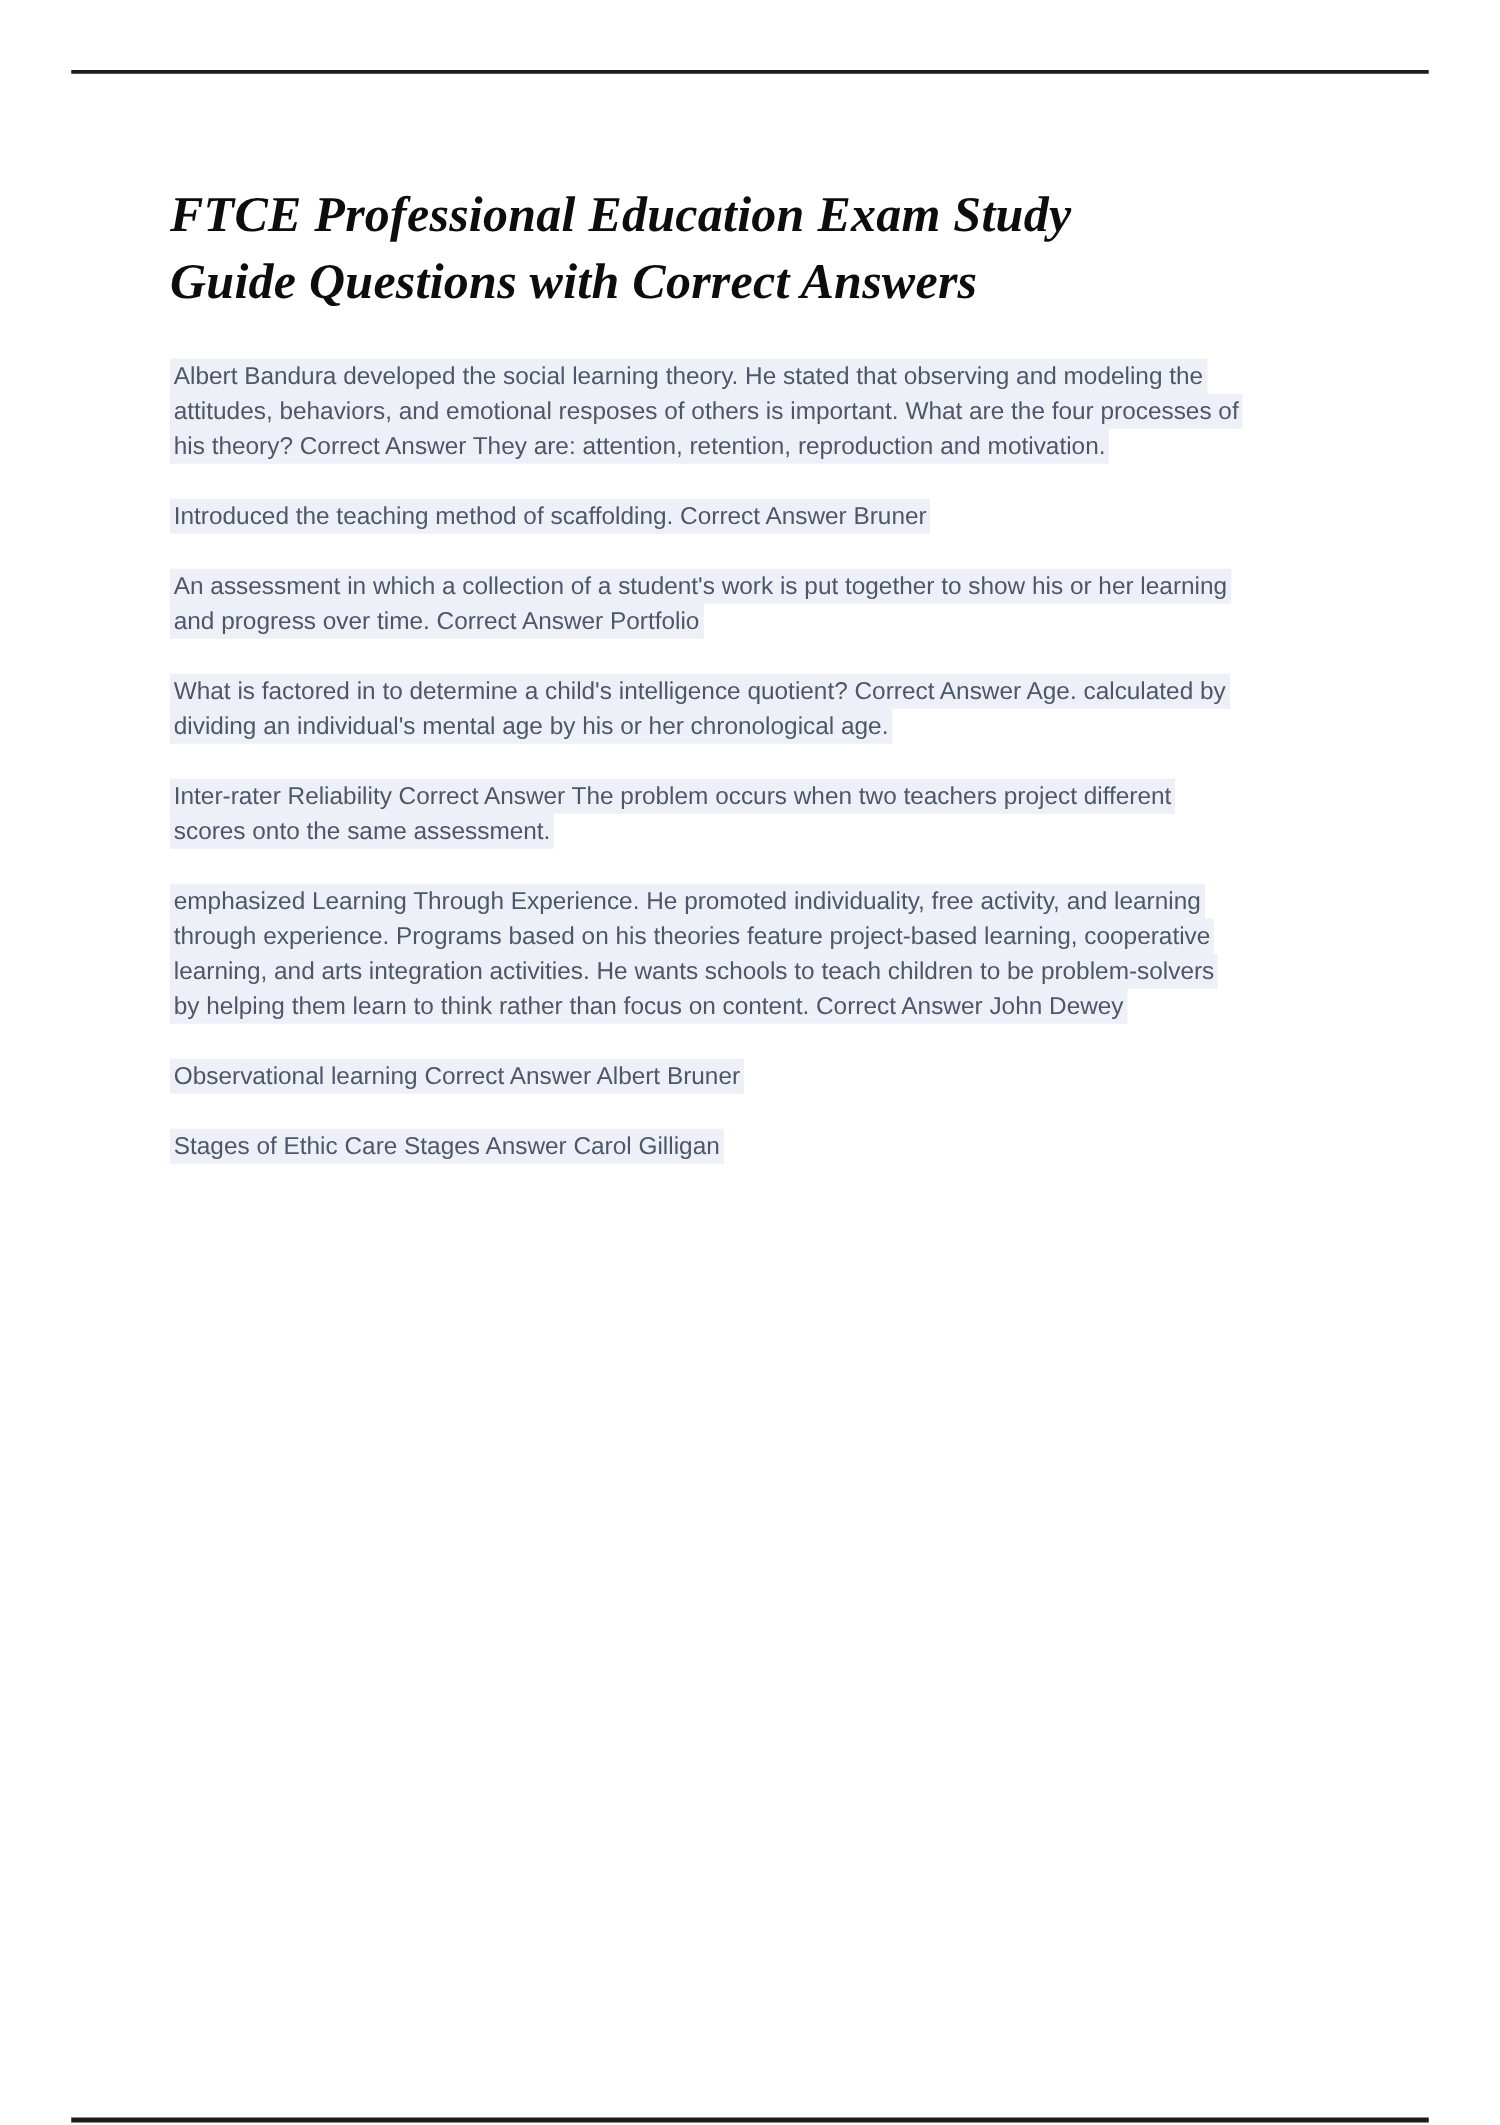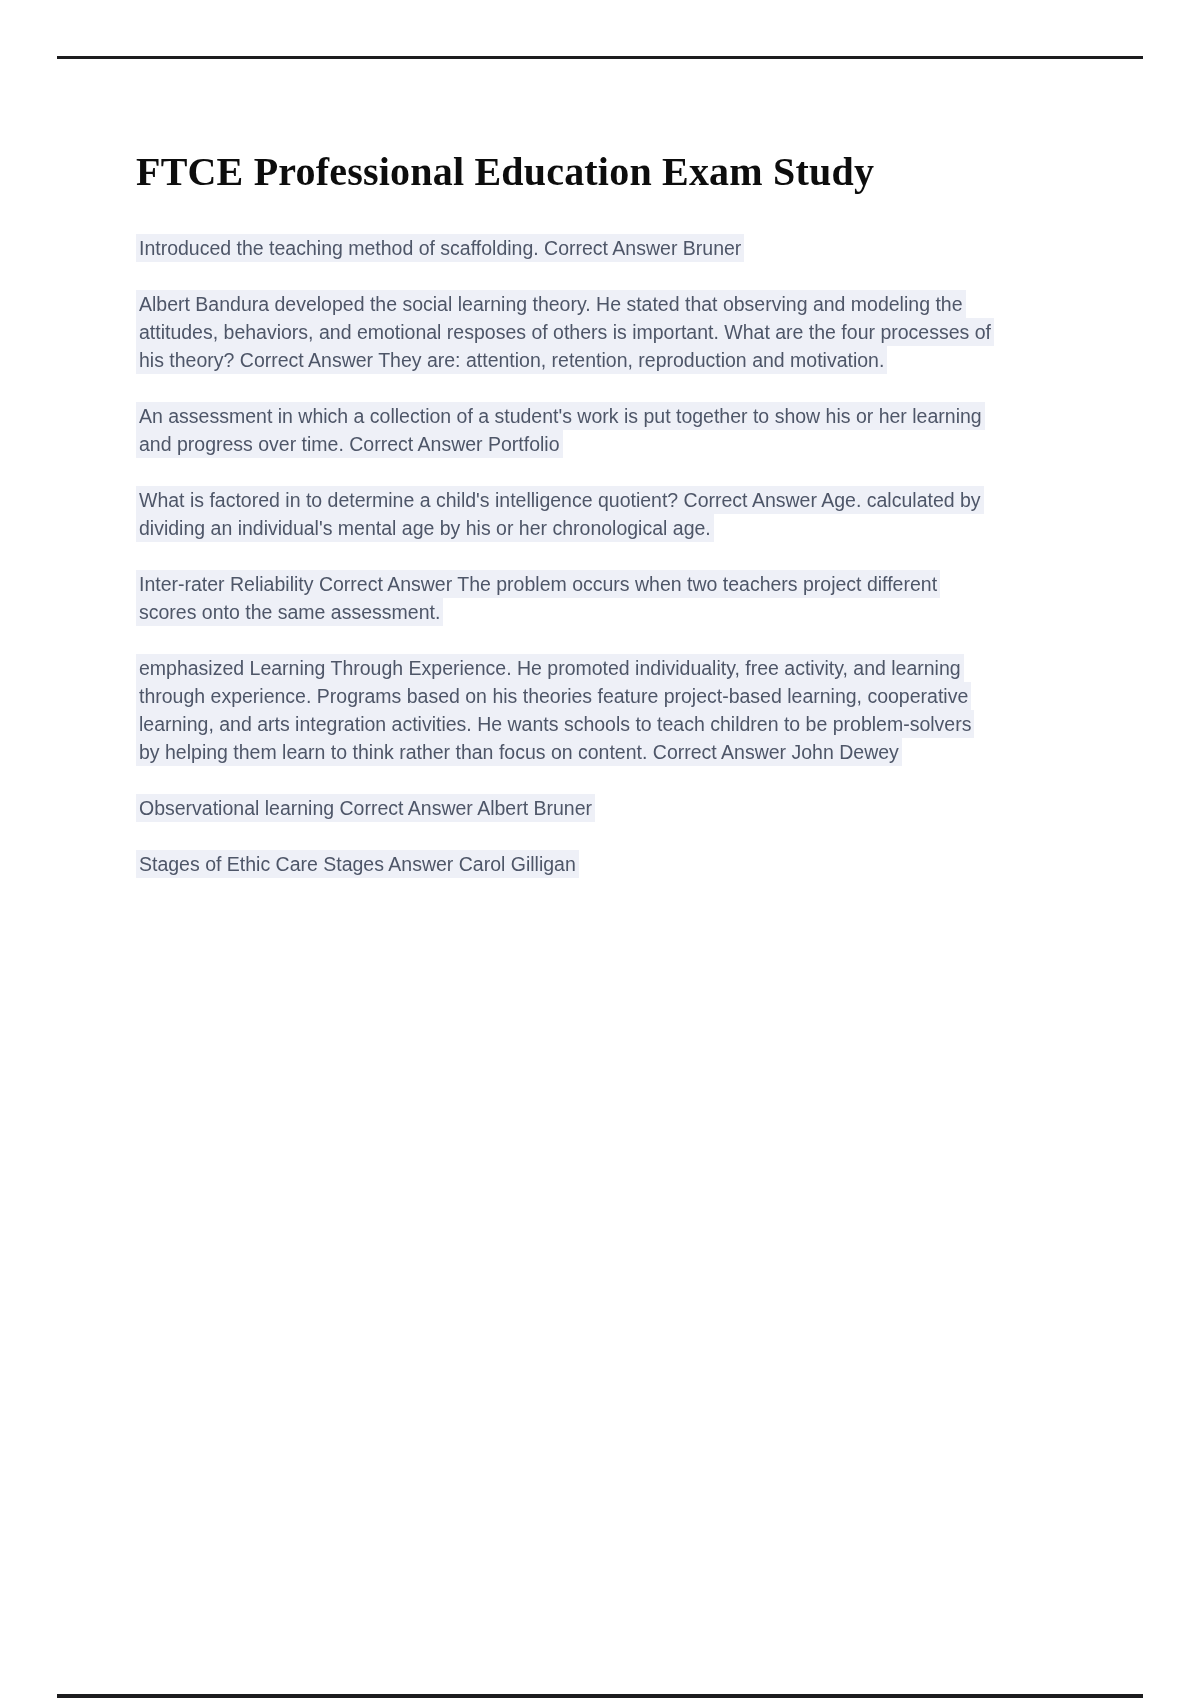--- a/index.html
+++ b/index.html
@@ -35,21 +35,21 @@
   }
   .doc-title {
     font-family: "Liberation Serif", serif;
     font-weight: 700;
     font-size: 40px;
     line-height: 53px;
     color: var(--title);
     letter-spacing: 0.2px;
     margin-bottom: 36px;
   }
-  .doc-title .title-line { display: block; }
+  .doc-title .title-line { display: block; font-style: italic; }
   .para {
     font-size: 19.5px;
     line-height: 28px;
     color: var(--text);
     margin-bottom: 28px;
   }
   .hl {
     background: var(--highlight);
     padding: 3px 3px 3px 3px;
     -webkit-box-decoration-break: clone;
@@ -58,24 +58,25 @@
 </style>
 </head>
 <body>
 
 <div class="page">
   <div class="rule rule-top"></div>
 
   <div class="content">
     <h1 class="doc-title">
       <span class="title-line">FTCE Professional Education Exam Study</span>
+      <span class="title-line">Guide Questions with Correct Answers</span>
     </h1>
 
+    <p class="para"><span class="hl">Albert Bandura developed the social learning theory. He stated that observing and modeling the attitudes, behaviors, and emotional resposes of others is important. What are the four processes of his theory? Correct Answer They are: attention, retention, reproduction and motivation.</span></p>
     <p class="para"><span class="hl">Introduced the teaching method of scaffolding. Correct Answer Bruner</span></p>
-    <p class="para"><span class="hl">Albert Bandura developed the social learning theory. He stated that observing and modeling the attitudes, behaviors, and emotional resposes of others is important. What are the four processes of his theory? Correct Answer They are: attention, retention, reproduction and motivation.</span></p>
     <p class="para"><span class="hl">An assessment in which a collection of a student's work is put together to show his or her learning and progress over time. Correct Answer Portfolio</span></p>
     <p class="para"><span class="hl">What is factored in to determine a child's intelligence quotient? Correct Answer Age. calculated by dividing an individual's mental age by his or her chronological age.</span></p>
     <p class="para"><span class="hl">Inter-rater Reliability Correct Answer The problem occurs when two teachers project different scores onto the same assessment.</span></p>
     <p class="para"><span class="hl">emphasized Learning Through Experience. He promoted individuality, free activity, and learning through experience. Programs based on his theories feature project-based learning, cooperative learning, and arts integration activities. He wants schools to teach children to be problem-solvers by helping them learn to think rather than focus on content. Correct Answer John Dewey</span></p>
     <p class="para"><span class="hl">Observational learning Correct Answer Albert Bruner</span></p>
     <p class="para"><span class="hl">Stages of Ethic Care Stages Answer Carol Gilligan</span></p>
   </div>
 
   <div class="rule rule-bottom"></div>
 </div>

